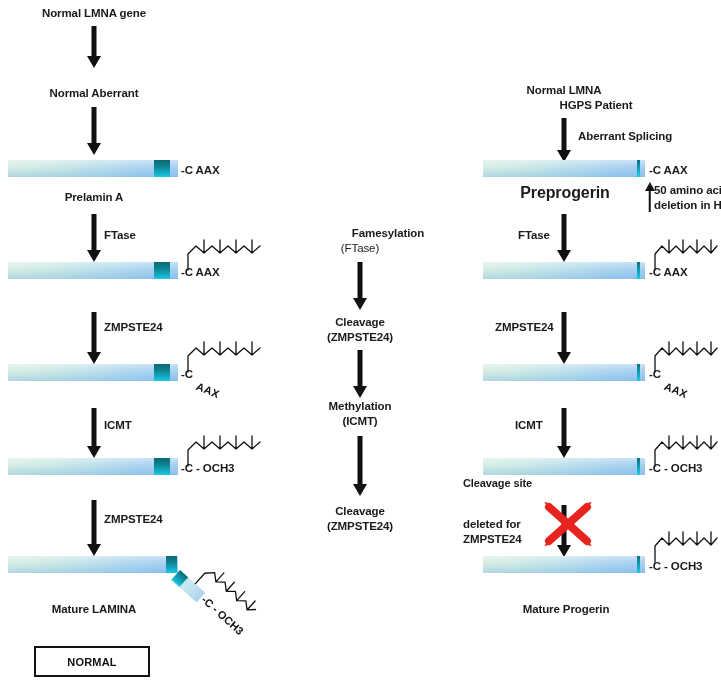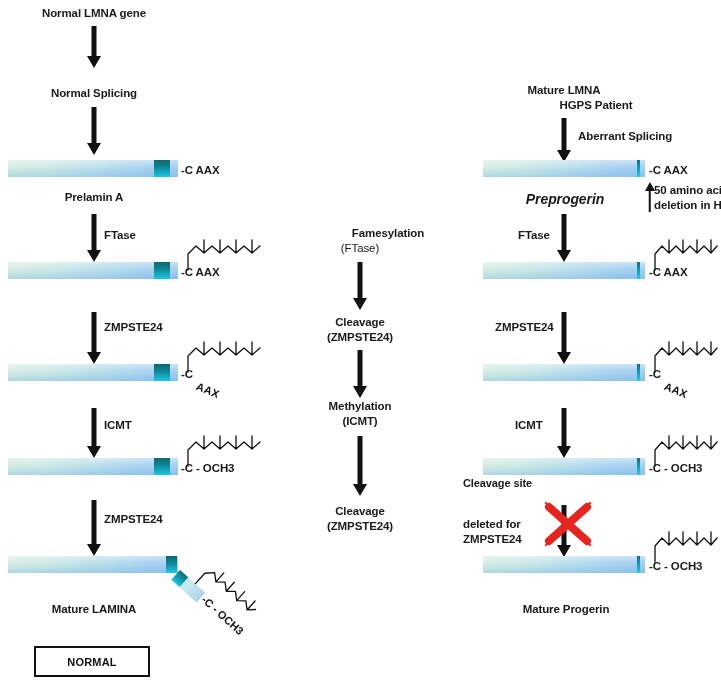--- a/index.html
+++ b/index.html
@@ -134,21 +134,21 @@
 
 <div id="stage">
 
   <div class="lbl ctr" style="left:94px;top:6px;font-size:11.5px;">Normal LMNA gene</div>
 
   <div class="arrow" style="left:87px;top:26px;width:14px;height:42px;">
     <div class="shaft" style="width:5px;height:31px;"></div>
     <div class="head"></div>
   </div>
 
-  <div class="lbl ctr" style="left:94px;top:86px;font-size:11.5px;">Normal Splicing</div>
+  <div class="lbl ctr" style="left:94px;top:86px;font-size:11.5px;">Normal Aberrant</div>
 
   <div class="arrow" style="left:87px;top:107px;width:14px;height:48px;">
     <div class="shaft" style="width:5px;height:37px;"></div>
     <div class="head"></div>
   </div>
 
   <div class="bar" style="left:8px;top:160px;width:170px;">
     <div class="grad"></div>
   </div>
   <div class="csite" style="left:154px;top:160px;"></div>
@@ -259,37 +259,37 @@
   <div class="lbl ctr" style="left:360px;top:414px;font-size:11.5px;font-weight:bold;">(ICMT)</div>
 
   <div class="arrow" style="left:353px;top:436px;width:14px;height:60px;">
     <div class="shaft" style="width:5px;height:49px;"></div>
     <div class="head"></div>
   </div>
 
   <div class="lbl ctr" style="left:360px;top:504px;font-size:11.5px;font-weight:bold;">Cleavage</div>
   <div class="lbl ctr" style="left:360px;top:519px;font-size:11.5px;font-weight:bold;">(ZMPSTE24)</div>
 
-  <div class="lbl ctr" style="left:564px;top:83px;font-size:11.5px;">Mature LMNA</div>
+  <div class="lbl ctr" style="left:564px;top:83px;font-size:11.5px;">Normal LMNA</div>
   <div class="lbl ctr" style="left:564px;top:98px;font-size:11.5px;margin-left:32px;">HGPS Patient</div>
 
   <div class="arrow" style="left:557px;top:118px;width:14px;height:44px;">
     <div class="shaft" style="width:5px;height:33px;"></div>
     <div class="head"></div>
   </div>
 
   <div class="lbl" style="left:578px;top:129px;font-size:11.5px;">Aberrant Splicing</div>
 
   <div class="bar" style="left:483px;top:160px;width:162px;">
     <div class="grad"></div>
   </div>
   <div class="csite-thin" style="left:637px;top:160px;"></div>
   <div class="lbl" style="left:649px;top:163px;font-size:11.5px;">-C AAX</div>
 
-  <div class="lbl ctr" style="left:565px;top:190px;font-size:14px;font-style:italic;">Preprogerin</div>
+  <div class="lbl ctr" style="left:565px;top:182px;font-size:16px;">Preprogerin</div>
 
   <div class="arrow up thin" style="left:644px;top:182px;width:11px;height:30px;">
     <div class="shaft" style="width:2.5px;height:22px;"></div>
     <div class="head"></div>
   </div>
   <div class="lbl" style="left:654px;top:183px;font-size:11.5px;">50 amino acid</div>
   <div class="lbl" style="left:654px;top:198px;font-size:11.5px;">deletion in HGPS</div>
 
   <div class="arrow" style="left:557px;top:214px;width:14px;height:48px;">
     <div class="shaft" style="width:5px;height:37px;"></div>

